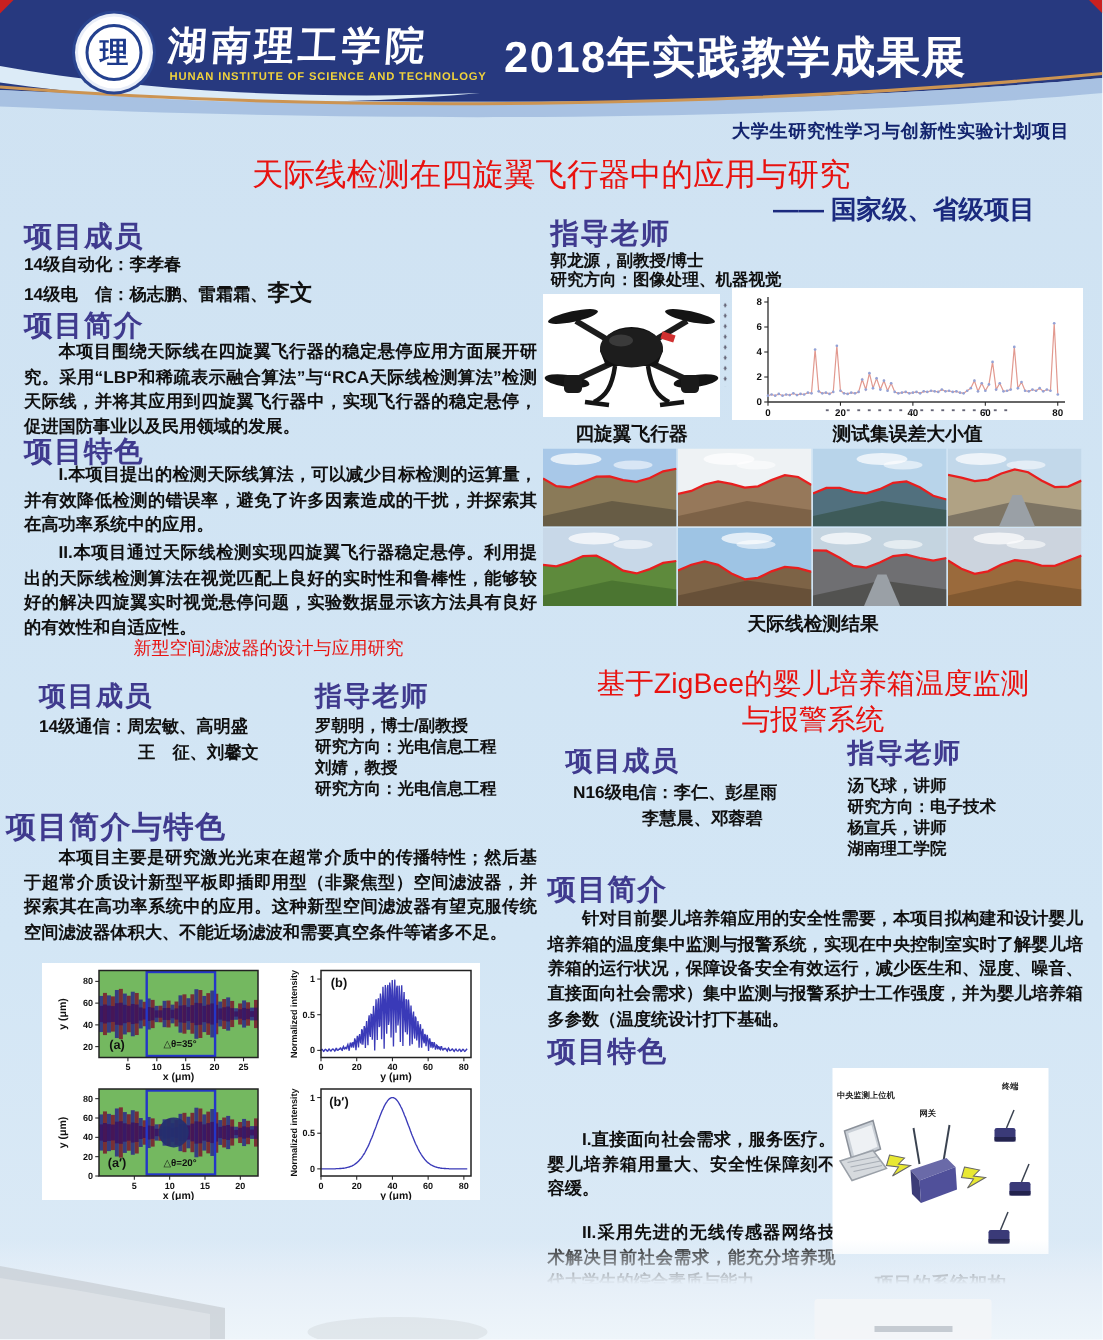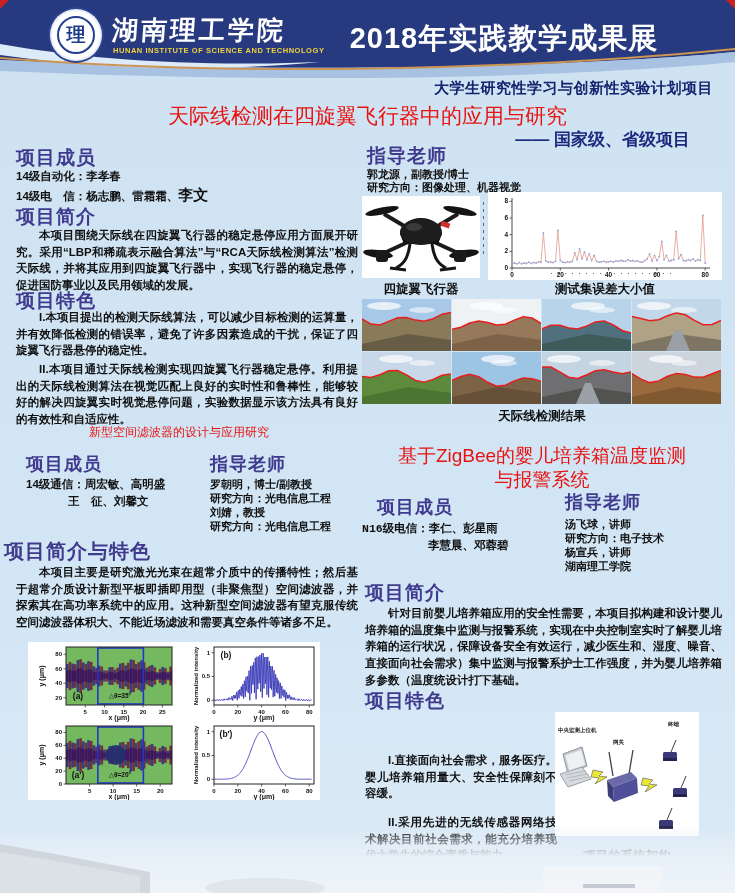--- a/index.html
+++ b/index.html
@@ -13,22 +13,22 @@
   .mem-line{font-size:11.5px;font-weight:bold;color:#101010;}
   .adv-line{font-size:11px;font-weight:bold;color:#101010;line-height:1.3;}
   .caption{font-size:12.5px;font-weight:bold;color:#101010;text-align:center;}
   .red-title{color:#e8120f;font-weight:normal;text-align:center;}
   .corner-tl{position:absolute;top:0;left:0;width:0;height:0;border-top:9px solid #c92020;border-right:9px solid transparent;}
   .corner-tr{position:absolute;top:0;right:0;width:0;height:0;border-top:9px solid #c92020;border-left:9px solid transparent;}
   .logo-circle{position:absolute;left:52px;top:11px;width:48px;height:48px;border-radius:50%;background:#fff;box-shadow:0 0 0 2px #e9eef8,0 0 0 4px #2a448f;display:flex;align-items:center;justify-content:center;}
   .logo-inner{width:34px;height:34px;border:2px solid #24418f;border-radius:50%;display:flex;align-items:center;justify-content:center;color:#1d3a8c;font-weight:bold;font-size:19px;}
   .uni-cn{position:absolute;left:112px;top:13px;color:#ffffff;font-size:26px;font-weight:bold;letter-spacing:3px;transform:skewX(-4deg);}
   .uni-en{position:absolute;left:113px;top:46px;color:#f0d23c;font-size:7.5px;font-weight:bold;letter-spacing:0.55px;}
-  .banner-title{position:absolute;left:336px;top:19px;width:336px;text-align:center;color:#ffffff;font-size:29px;font-weight:bold;letter-spacing:1px;}
-  .program-label{position:absolute;right:22px;top:79px;color:#13246e;font-size:15px;font-weight:bold;letter-spacing:0.5px;}
+  .banner-title{position:absolute;left:336px;top:19px;width:336px;text-align:left;color:#ffffff;font-size:29px;font-weight:bold;letter-spacing:1px;}
+  .program-label{position:absolute;right:22px;top:79px;color:#13246e;font-size:12px;font-weight:bold;letter-spacing:0.5px;}
   .whitebox{background:#ffffff;}
   .dot-row{background-image:radial-gradient(#667 0.9px, transparent 1px);background-size:7px 5px;}
   .dot-col{background-image:radial-gradient(#667 0.9px, transparent 1px);background-size:5px 7px;}
   .tile-grid{position:absolute;left:362px;top:299px;width:360px;display:grid;grid-template-columns:repeat(4,89px);grid-auto-rows:52px;gap:1px;}
   .footer-fade{position:absolute;left:0;top:826px;width:735px;height:67px;background:linear-gradient(180deg,rgba(223,236,247,0) 0%,#e6eff8 45%,#eef5fa 100%);}
 </style>
 </head>
 <body>
 
 <div id="poster">
@@ -59,21 +59,21 @@
     <span>14级电　信：杨志鹏、雷霜霜、</span><span style="font-size:15px;">李文</span>
   </div>
 
   <div class="abs sec-hdr" style="left:16px;top:204px;">项目简介</div>
   <div class="abs body-txt" style="left:16px;top:227px;width:342px;">
       <p>本项目围绕天际线在四旋翼飞行器的稳定悬停应用方面展开研究。采用“LBP和稀疏表示融合算法”与“RCA天际线检测算法”检测天际线，并将其应用到四旋翼飞行器中，实现飞行器的稳定悬停，促进国防事业以及民用领域的发展。</p>
     </div>
 
   <div class="abs sec-hdr" style="left:16px;top:288px;">项目特色</div>
   <div class="abs body-txt" style="left:16px;top:309px;width:342px;">
-    <p>I.本项目提出的检测天际线算法，可以减少目标检测的运算量，并有效降低检测的错误率，避免了许多因素造成的干扰，保证了四旋翼飞行器悬停的稳定性。</p>
+    <p>I.本项目提出的检测天际线算法，可以减少目标检测的运算量，并有效降低检测的错误率，避免了许多因素造成的干扰，并探索其在高功率系统中的应用。</p>
     <p>II.本项目通过天际线检测实现四旋翼飞行器稳定悬停。利用提出的天际线检测算法在视觉匹配上良好的实时性和鲁棒性，能够较好的解决四旋翼实时视觉悬停问题，实验数据显示该方法具有良好的有效性和自适应性。</p>
   </div>
 
   <div class="abs sec-hdr" style="left:367px;top:143px;">指导老师</div>
   <div class="abs adv-line" style="left:367px;top:167px;">郭龙源，副教授/博士</div>
   <div class="abs adv-line" style="left:367px;top:180px;">研究方向：图像处理、机器视觉</div>
 
   <div class="abs whitebox" style="left:362px;top:196px;width:118px;height:82px;">
     <svg width="118" height="82" viewBox="0 0 118 82">
       <line x1="59" y1="40" x2="22" y2="18" stroke="#1c1c1c" stroke-width="4"></line>
@@ -277,21 +277,21 @@
         <polygon points="0.0,21.6 8.9,27.2 17.8,30.6 26.7,28.9 35.6,24.3 44.5,21.4 53.4,22.5 62.3,25.1 71.2,25.2 80.1,21.8 89.0,18.4 89,52 0,52" fill="#9a6a3c"></polygon>
         <polygon points="0,52 89,52 89,41 46,35 0,45" fill="#6e4a28" opacity="0.55"></polygon>
         <polyline points="0.0,21.6 8.9,27.2 17.8,30.6 26.7,28.9 35.6,24.3 44.5,21.4 53.4,22.5 62.3,25.1 71.2,25.2 80.1,21.8 89.0,18.4" fill="none" stroke="#e81e1e" stroke-width="1.5"></polyline>
       </svg>
   </div>
   <div class="abs caption" style="left:362px;top:408px;width:360px;">天际线检测结果</div>
 
   <div class="abs red-title" style="left:0px;top:424px;width:358px;font-size:12px;">新型空间滤波器的设计与应用研究</div>
   <div class="abs sec-hdr sm" style="left:26px;top:452px;">项目成员</div>
   <div class="abs mem-line" style="left:26px;top:477px;">14级通信：周宏敏、高明盛</div>
-  <div class="abs mem-line" style="left:68px;top:494px;">王　征、刘馨文</div>
+  <div class="abs mem-line" style="left:92px;top:494px;">王　征、刘馨文</div>
   <div class="abs sec-hdr sm" style="left:210px;top:452px;">指导老师</div>
   <div class="abs adv-line" style="left:210px;top:477px;">罗朝明，博士/副教授</div>
   <div class="abs adv-line" style="left:210px;top:491px;">研究方向：光电信息工程</div>
   <div class="abs adv-line" style="left:210px;top:505px;">刘婧，教授</div>
   <div class="abs adv-line" style="left:210px;top:519px;">研究方向：光电信息工程</div>
 
   <div class="abs sec-hdr" style="left:4px;top:538px;font-size:20px;">项目简介与特色</div>
   <div class="abs body-txt" style="left:16px;top:564px;width:342px;">
       <p>本项目主要是研究激光光束在超常介质中的传播特性；然后基于超常介质设计新型平板即插即用型（非聚焦型）空间滤波器，并探索其在高功率系统中的应用。这种新型空间滤波器有望克服传统空间滤波器体积大、不能近场滤波和需要真空条件等诸多不足。</p>
     </div>
@@ -553,21 +553,21 @@
         <text x="236" y="157" font-size="7" fill="#111" font-weight="bold" text-anchor="middle">y (μm)</text>
         <text x="170" y="113" font-size="6" fill="#111" font-weight="bold" text-anchor="middle" transform="rotate(-90 170 113)">Normalized intensity</text>
         <text x="198" y="95" font-size="8.5" fill="#111" font-weight="bold" text-anchor="middle">(b′)</text>
       </svg>
   </div>
 
   <div class="abs red-title" style="left:362px;top:443px;width:360px;font-size:19px;">基于ZigBee的婴儿培养箱温度监测</div>
   <div class="abs red-title" style="left:362px;top:467px;width:360px;font-size:19px;">与报警系统</div>
 
   <div class="abs sec-hdr sm" style="left:377px;top:495px;">项目成员</div>
-  <div class="abs mem-line" style="left:362px;top:521px;font-family:Liberation Mono, monospace;">N16级电信：李仁、彭星雨</div>
+  <div class="abs mem-line" style="left:382px;top:521px;">N16级电信：李仁、彭星雨</div>
   <div class="abs mem-line" style="left:428px;top:538px;">李慧晨、邓蓉碧</div>
   <div class="abs sec-hdr sm" style="left:565px;top:490px;">指导老师</div>
   <div class="abs adv-line" style="left:565px;top:517px;">汤飞球，讲师</div>
   <div class="abs adv-line" style="left:565px;top:531px;">研究方向：电子技术</div>
   <div class="abs adv-line" style="left:565px;top:545px;">杨宣兵，讲师</div>
   <div class="abs adv-line" style="left:565px;top:559px;">湖南理工学院</div>
 
   <div class="abs sec-hdr" style="left:365px;top:580px;">项目简介</div>
   <div class="abs body-txt" style="left:365px;top:605px;width:357px;">
       <p>针对目前婴儿培养箱应用的安全性需要，本项目拟构建和设计婴儿培养箱的温度集中监测与报警系统，实现在中央控制室实时了解婴儿培养箱的运行状况，保障设备安全有效运行，减少医生和、湿度、噪音、直接面向社会需求）集中监测与报警系护士工作强度，并为婴儿培养箱多参数（温度统设计打下基础。</p>

